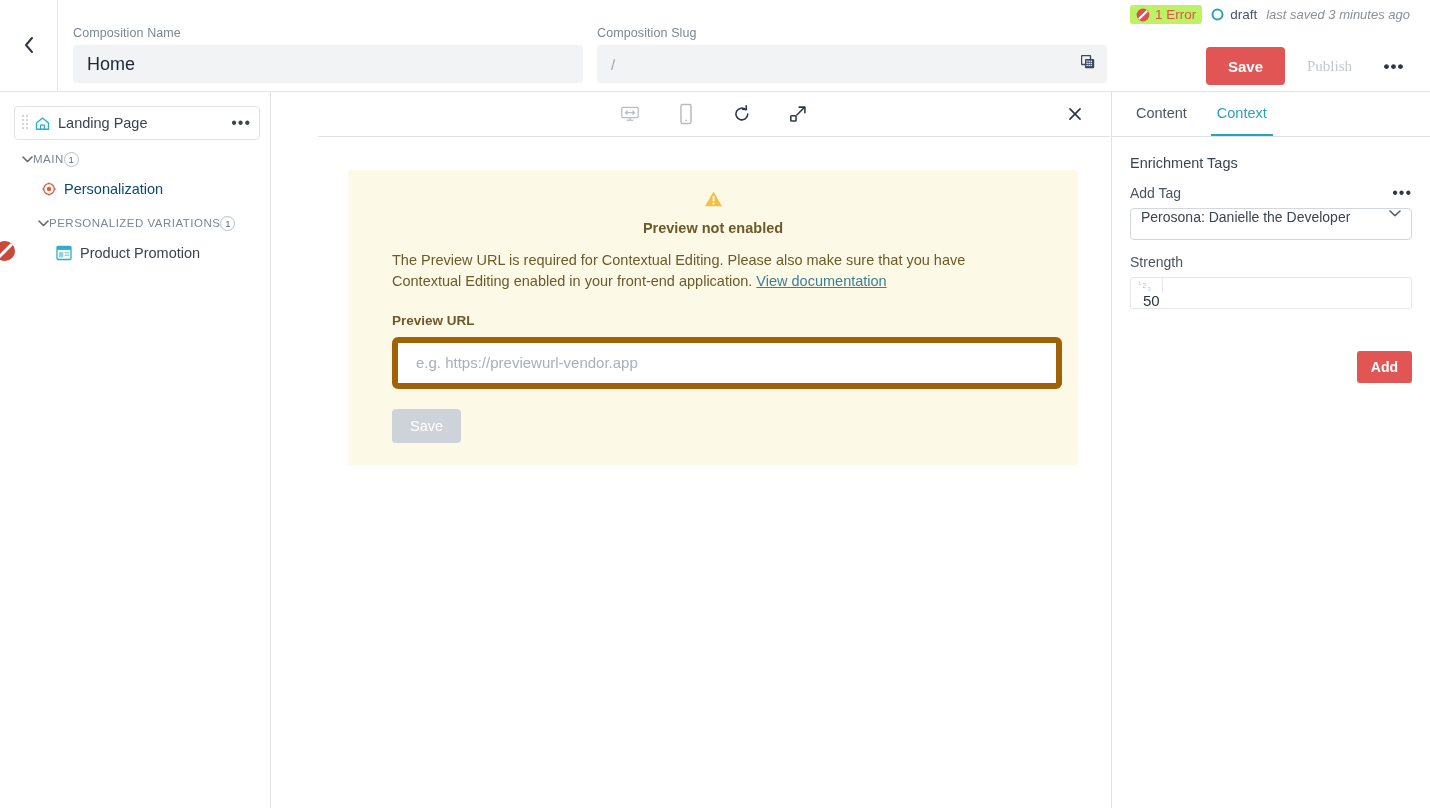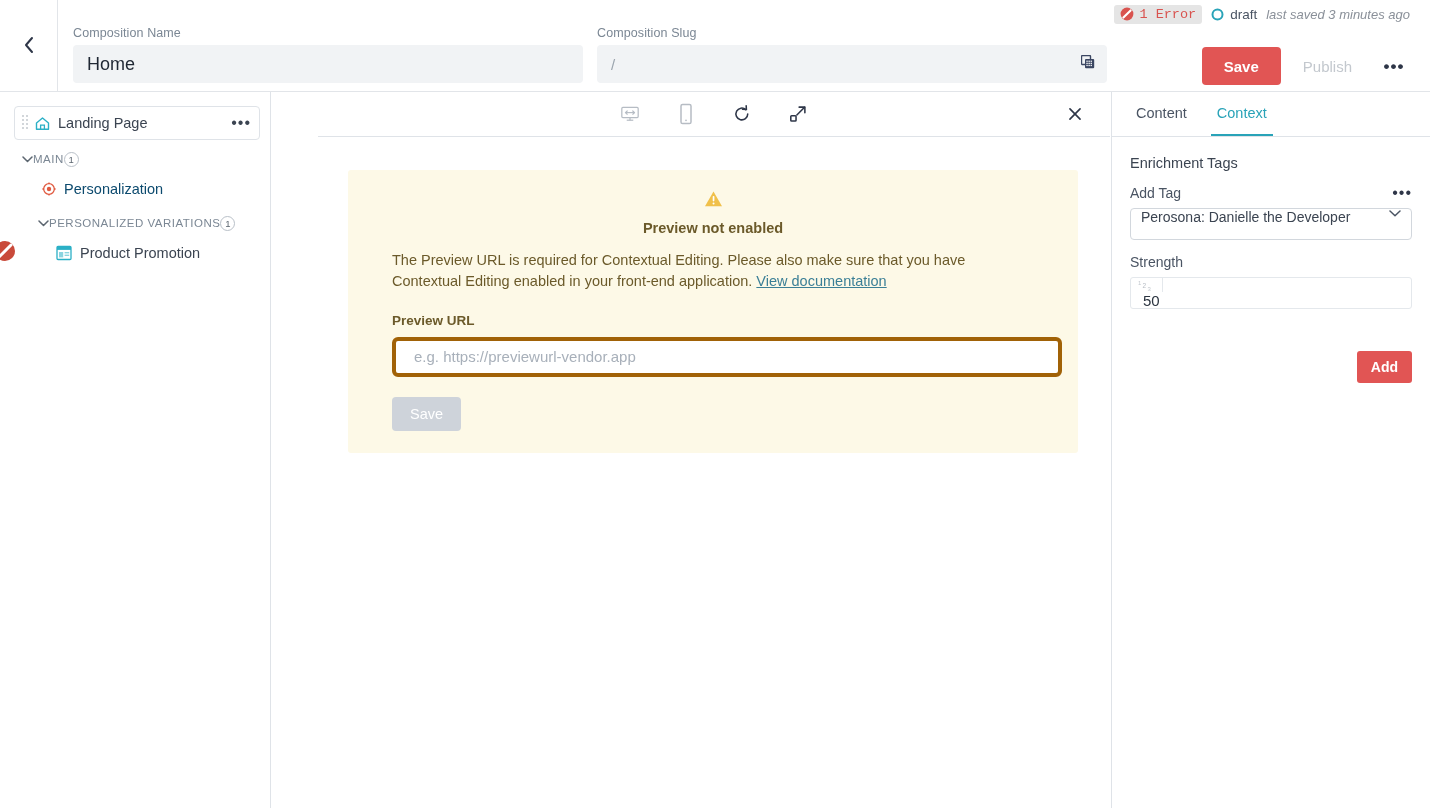--- a/index.html
+++ b/index.html
@@ -38,37 +38,37 @@
   .field-box .val { font-size:18px; color:#1f2733; }
   .field-box .val.placeholder { color:#9aa3ad; font-size:15px; }
   .copy-icon { position:absolute; right:12px; top:50%; transform:translateY(-50%); cursor:pointer; }
 
   
   .status-cluster {
     position:absolute; right:20px; top:5px; display:flex; align-items:center; gap:9px;
     font-size:13.5px;
   }
   .err-badge {
-    display:flex; align-items:flex-start; gap:5px; background:#e5e5e5;
-    padding:2px 6px; border-radius:3px; cursor:pointer;font-family:Liberation Mono, monospace;
+    display:flex; align-items:flex-end; gap:5px; background:#bef264;
+    padding:2px 6px; border-radius:3px; cursor:pointer;
   }
   .err-badge .t { color:#d9534f; }
   .draft-badge { display:flex; align-items:center; gap:6px; color:#4a5463; }
   .saved-txt { color:#8a9099; font-style:italic; font-size:13px; }
 
   .actions { position:absolute; right:16px; top:47px; display:flex; align-items:center; gap:4px; }
   .btn-save {
     background:#e15554; color:#fff; border:none; border-radius:4px;
     font-size:15px; font-weight:700; padding:0 22px; height:38px; cursor:pointer;
     font-family:"Liberation Sans", sans-serif;
   }
   .btn-publish {
     background:transparent; color:#c3c8ce; border:none;
     font-size:15px; padding:0 18px; height:38px; cursor:default;
-    font-family:Liberation Sans, sans-serif;
+    font-family:Liberation Serif, serif;
   }
   .btn-more {
     background:transparent;border:none;cursor:pointer;height:38px;width:40px;
     display:flex;align-items:center;justify-content:center;
   }
   .dots { letter-spacing:1px; color:#2e3648; font-size:17px; line-height:1; font-weight:700;}
 
   
   .sidebar {
     position:absolute; left:0; top:92px; width:271px; height:716px;
@@ -126,21 +126,21 @@
     background:#fdf9e7; border-radius:3px; padding:20px 44px 22px 44px;
   }
   .warn-head { display:flex; align-items:center; gap:12px; margin-bottom:14px;flex-direction:column; }
   .warn-title { font-size:14.5px; font-weight:700; color:#6b5a2a; }
   .warn-body {
     font-size:14.5px; color:#6b5a2a; line-height:1.48; margin-bottom:20px; max-width:640px;
   }
   .warn-link { color:#3b7f96; text-decoration:underline; cursor:pointer; }
   .warn-fieldlabel { font-size:13.5px; font-weight:700; color:#6b5a2a; margin-bottom:9px; }
   .warn-input {
-    width:670px; height:40px; border:4px solid #a16207; border-radius:6px;
+    width:670px; height:52px; border:6px solid #a16207; border-radius:6px;
     background:#fff; padding:0 18px; font-size:15px; color:#2b3440;
     font-family:"Liberation Sans", sans-serif;
   }
   .warn-input::placeholder { color:#a8b0ba; }
   .warn-save {
     margin-top:20px; background:#ced3da; color:#fff; border:none; border-radius:4px;
     font-size:14.5px; padding:0 18px; height:34px; cursor:default;
     font-family:"Liberation Sans", sans-serif;
   }
 

